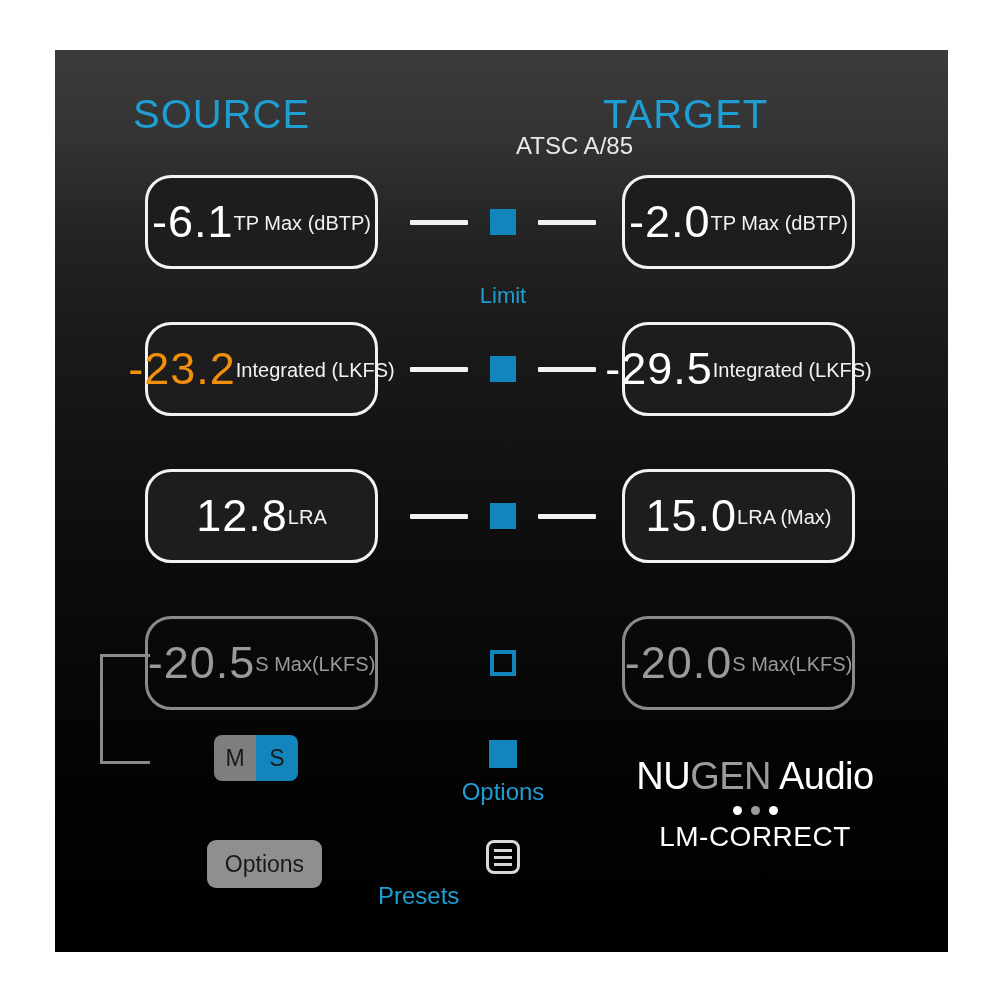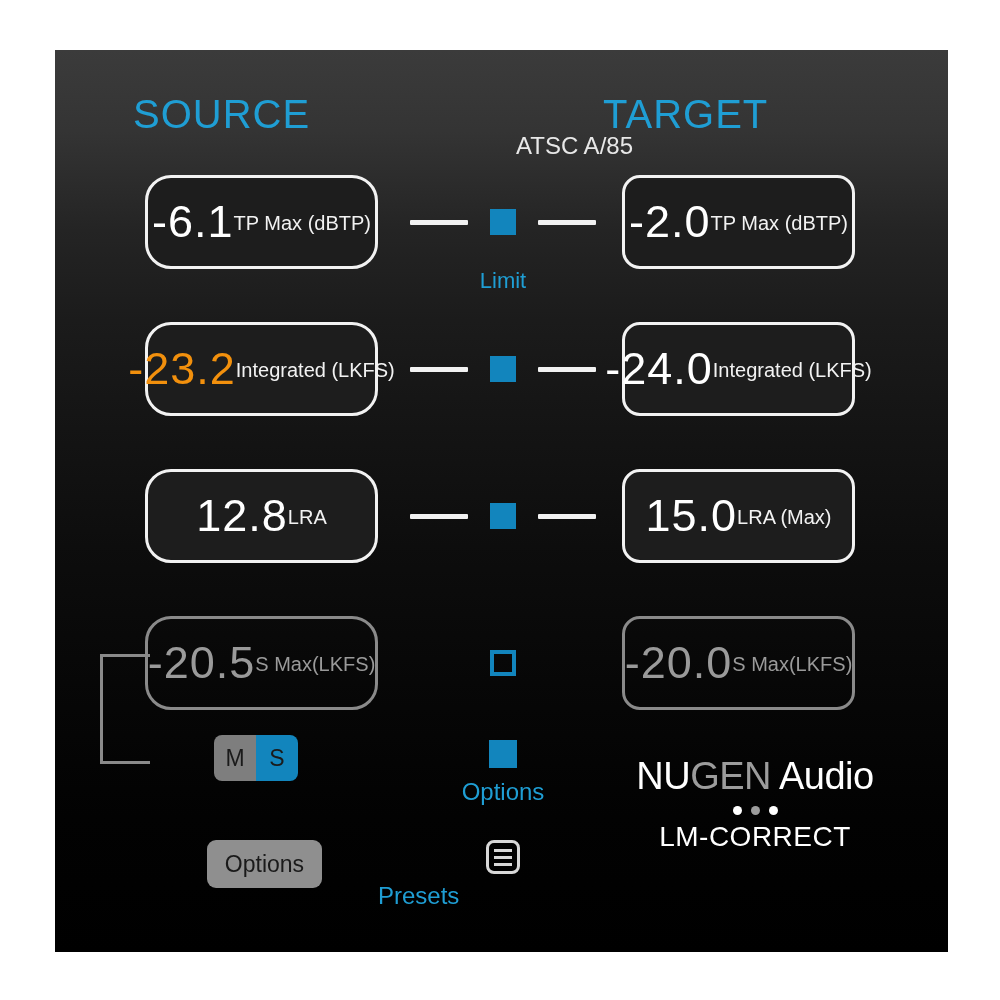--- a/index.html
+++ b/index.html
@@ -86,21 +86,21 @@
   .value-box .small {
     font-size: 20px;
     line-height: 22px;
     color: #f2f2f2;
     margin-top: 1px;
     white-space: nowrap;
   }
   .value-box.dim .small { color: #9a9a9a; }
 
   .col-src { left: 90px; }
-  .col-tgt { left: 567px; border-radius: 18px; }
+  .col-tgt { left: 567px; }
 
   .row-1 { top: 125px; }
   .row-2 { top: 272px; }
   .row-3 { top: 419px; }
   .row-4 { top: 566px; }
 
   
   .link-row {
     position: absolute;
     left: 323px;
@@ -293,37 +293,37 @@
 
   <div class="value-box col-src row-1">
     <div class="big">-6.1</div>
     <div class="small">TP Max (dBTP)</div>
   </div>
   <div class="link-row" style="top:125px">
     <div class="link-dash"></div>
     <div class="chk"></div>
     <div class="link-dash"></div>
   </div>
-  <div class="link-caption" style="top:218px">Limit</div>
+  <div class="link-caption" style="top:233px">Limit</div>
   <div class="value-box col-tgt row-1">
     <div class="big">-2.0</div>
     <div class="small">TP Max (dBTP)</div>
   </div>
 
   <div class="value-box col-src row-2">
     <div class="big warn">-23.2</div>
     <div class="small">Integrated (LKFS)</div>
   </div>
   <div class="link-row" style="top:272px">
     <div class="link-dash"></div>
     <div class="chk"></div>
     <div class="link-dash"></div>
   </div>
   <div class="value-box col-tgt row-2">
-    <div class="big">-24.0</div>
+    <div class="big">-29.5</div>
     <div class="small">Integrated (LKFS)</div>
   </div>
 
   <div class="value-box col-src row-3">
     <div class="big">12.8</div>
     <div class="small">LRA</div>
   </div>
   <div class="link-row" style="top:419px">
     <div class="link-dash"></div>
     <div class="chk"></div>

